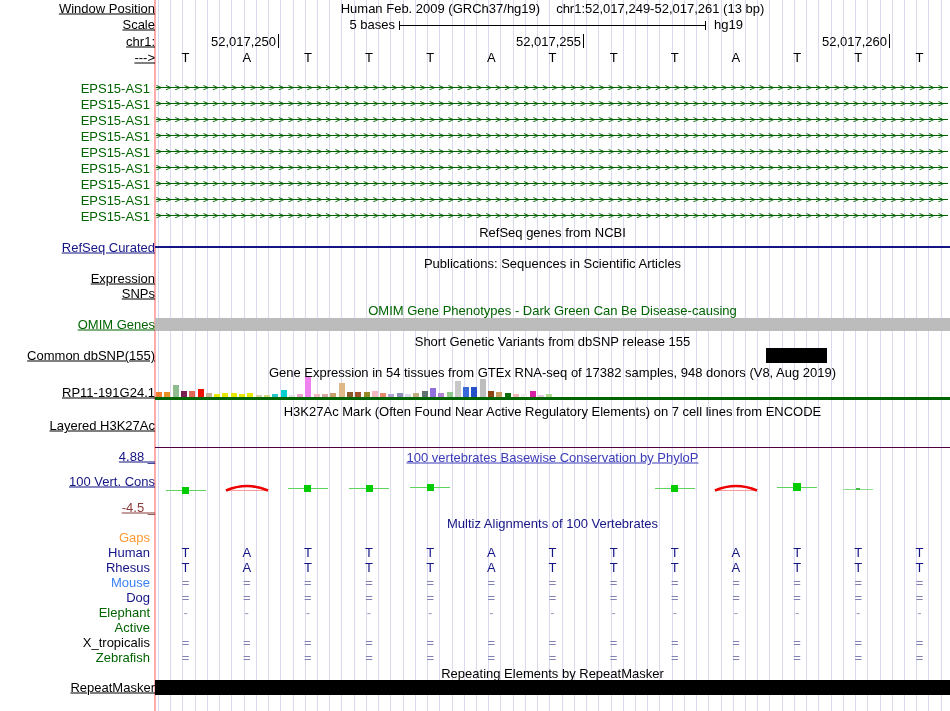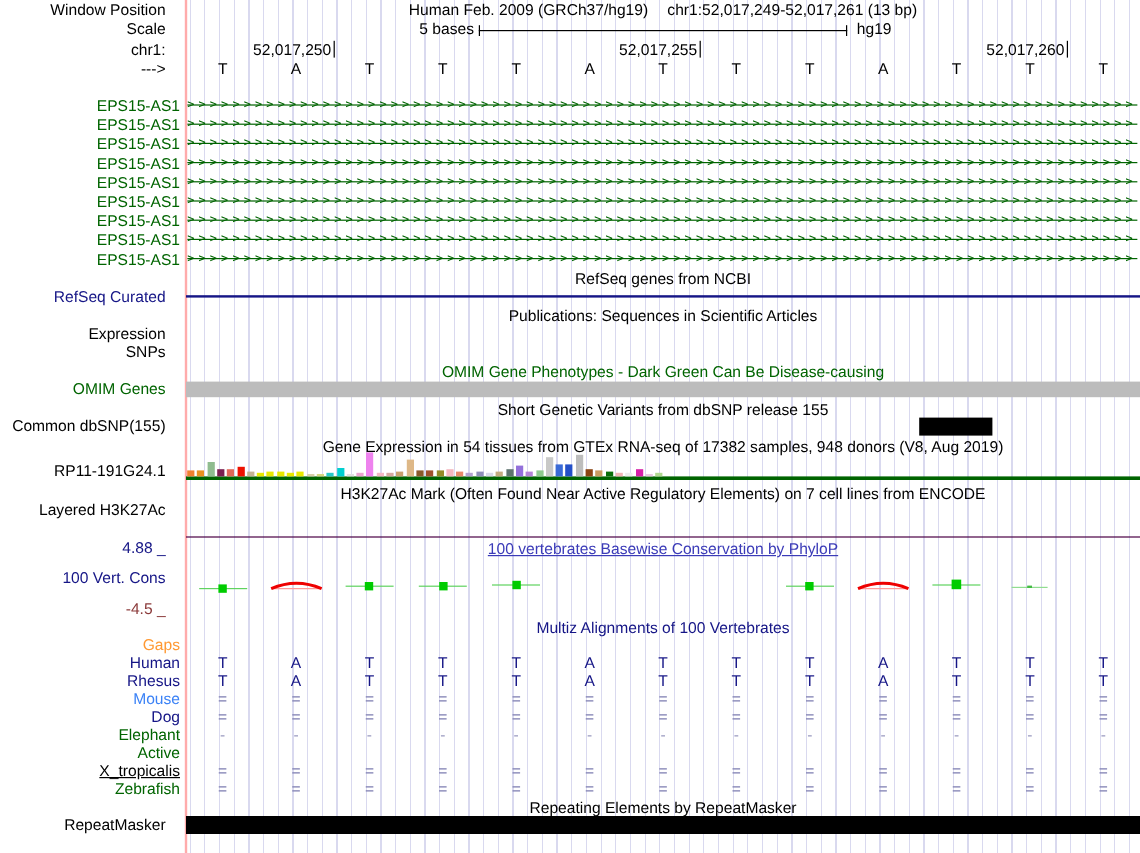--- a/index.html
+++ b/index.html
@@ -3,21 +3,21 @@
 <meta charset="utf-8">
 <style>
   html,body{margin:0;padding:0;background:#fff;}
   #screen{
     position:relative;width:950px;height:711px;background:#fff;overflow:hidden;
     font-family:"Liberation Sans","DejaVu Sans",sans-serif;font-size:13px;color:#000;
   }
   .grid{position:absolute;top:0;left:158px;width:792px;height:711px;z-index:0;
     background:repeating-linear-gradient(to right,#d9d9ef 0 1px,transparent 1px 12.23px);}
   .pink-line{position:absolute;left:154px;top:0;width:2px;height:711px;background:#ffabab;z-index:1;}
-  .lbl{position:absolute;right:812px;transform:translateY(-50%);white-space:nowrap;z-index:2;}
+  .lbl{position:absolute;right:795px;transform:translateY(-50%);white-space:nowrap;z-index:2;text-decoration:underline;}
   .ttl{position:absolute;left:155px;width:795px;text-align:center;transform:translateY(-50%);white-space:nowrap;z-index:2;}
   .hdr{position:absolute;left:155px;width:795px;display:flex;justify-content:center;gap:16px;transform:translateY(-50%);white-space:nowrap;z-index:2;}
   .navy{color:#151586;}
   .green{color:#006400;}
   .bluettl{color:#3b3bb8;text-decoration:underline;}
   .maroontx{color:#8b3a3a;}
   .bar{position:absolute;z-index:2;}
   .tick{position:absolute;width:1px;background:#000;z-index:2;}
   .tick-lbl{position:absolute;transform:translateY(-50%);white-space:nowrap;z-index:2;}
 </style>
@@ -285,21 +285,21 @@
     <span style="position: absolute; left: 430.192px; top: 612px; transform: translate(-50%, -50%); color: rgb(154, 154, 192); z-index: 2;">-</span>
     <span style="position: absolute; left: 491.346px; top: 612px; transform: translate(-50%, -50%); color: rgb(154, 154, 192); z-index: 2;">-</span>
     <span style="position: absolute; left: 552.5px; top: 612px; transform: translate(-50%, -50%); color: rgb(154, 154, 192); z-index: 2;">-</span>
     <span style="position: absolute; left: 613.654px; top: 612px; transform: translate(-50%, -50%); color: rgb(154, 154, 192); z-index: 2;">-</span>
     <span style="position: absolute; left: 674.808px; top: 612px; transform: translate(-50%, -50%); color: rgb(154, 154, 192); z-index: 2;">-</span>
     <span style="position: absolute; left: 735.962px; top: 612px; transform: translate(-50%, -50%); color: rgb(154, 154, 192); z-index: 2;">-</span>
     <span style="position: absolute; left: 797.115px; top: 612px; transform: translate(-50%, -50%); color: rgb(154, 154, 192); z-index: 2;">-</span>
     <span style="position: absolute; left: 858.269px; top: 612px; transform: translate(-50%, -50%); color: rgb(154, 154, 192); z-index: 2;">-</span>
     <span style="position: absolute; left: 919.423px; top: 612px; transform: translate(-50%, -50%); color: rgb(154, 154, 192); z-index: 2;">-</span>
     <span style="position: absolute; right: 800px; top: 627px; transform: translateY(-50%); color: rgb(0, 100, 0); z-index: 2; white-space: nowrap;">Active</span>
-    <span style="position: absolute; right: 800px; top: 642px; transform: translateY(-50%); color: rgb(0, 0, 0); z-index: 2; white-space: nowrap; text-decoration: underline;">X_tropicalis</span>
+    <span style="position: absolute; right: 800px; top: 642px; transform: translateY(-50%); color: rgb(0, 0, 0); z-index: 2; white-space: nowrap;">X_tropicalis</span>
     <span style="position: absolute; left: 185.577px; top: 642px; transform: translate(-50%, -50%); color: rgb(128, 128, 179); z-index: 2;">=</span>
     <span style="position: absolute; left: 246.731px; top: 642px; transform: translate(-50%, -50%); color: rgb(128, 128, 179); z-index: 2;">=</span>
     <span style="position: absolute; left: 307.885px; top: 642px; transform: translate(-50%, -50%); color: rgb(128, 128, 179); z-index: 2;">=</span>
     <span style="position: absolute; left: 369.038px; top: 642px; transform: translate(-50%, -50%); color: rgb(128, 128, 179); z-index: 2;">=</span>
     <span style="position: absolute; left: 430.192px; top: 642px; transform: translate(-50%, -50%); color: rgb(128, 128, 179); z-index: 2;">=</span>
     <span style="position: absolute; left: 491.346px; top: 642px; transform: translate(-50%, -50%); color: rgb(128, 128, 179); z-index: 2;">=</span>
     <span style="position: absolute; left: 552.5px; top: 642px; transform: translate(-50%, -50%); color: rgb(128, 128, 179); z-index: 2;">=</span>
     <span style="position: absolute; left: 613.654px; top: 642px; transform: translate(-50%, -50%); color: rgb(128, 128, 179); z-index: 2;">=</span>
     <span style="position: absolute; left: 674.808px; top: 642px; transform: translate(-50%, -50%); color: rgb(128, 128, 179); z-index: 2;">=</span>
     <span style="position: absolute; left: 735.962px; top: 642px; transform: translate(-50%, -50%); color: rgb(128, 128, 179); z-index: 2;">=</span>

